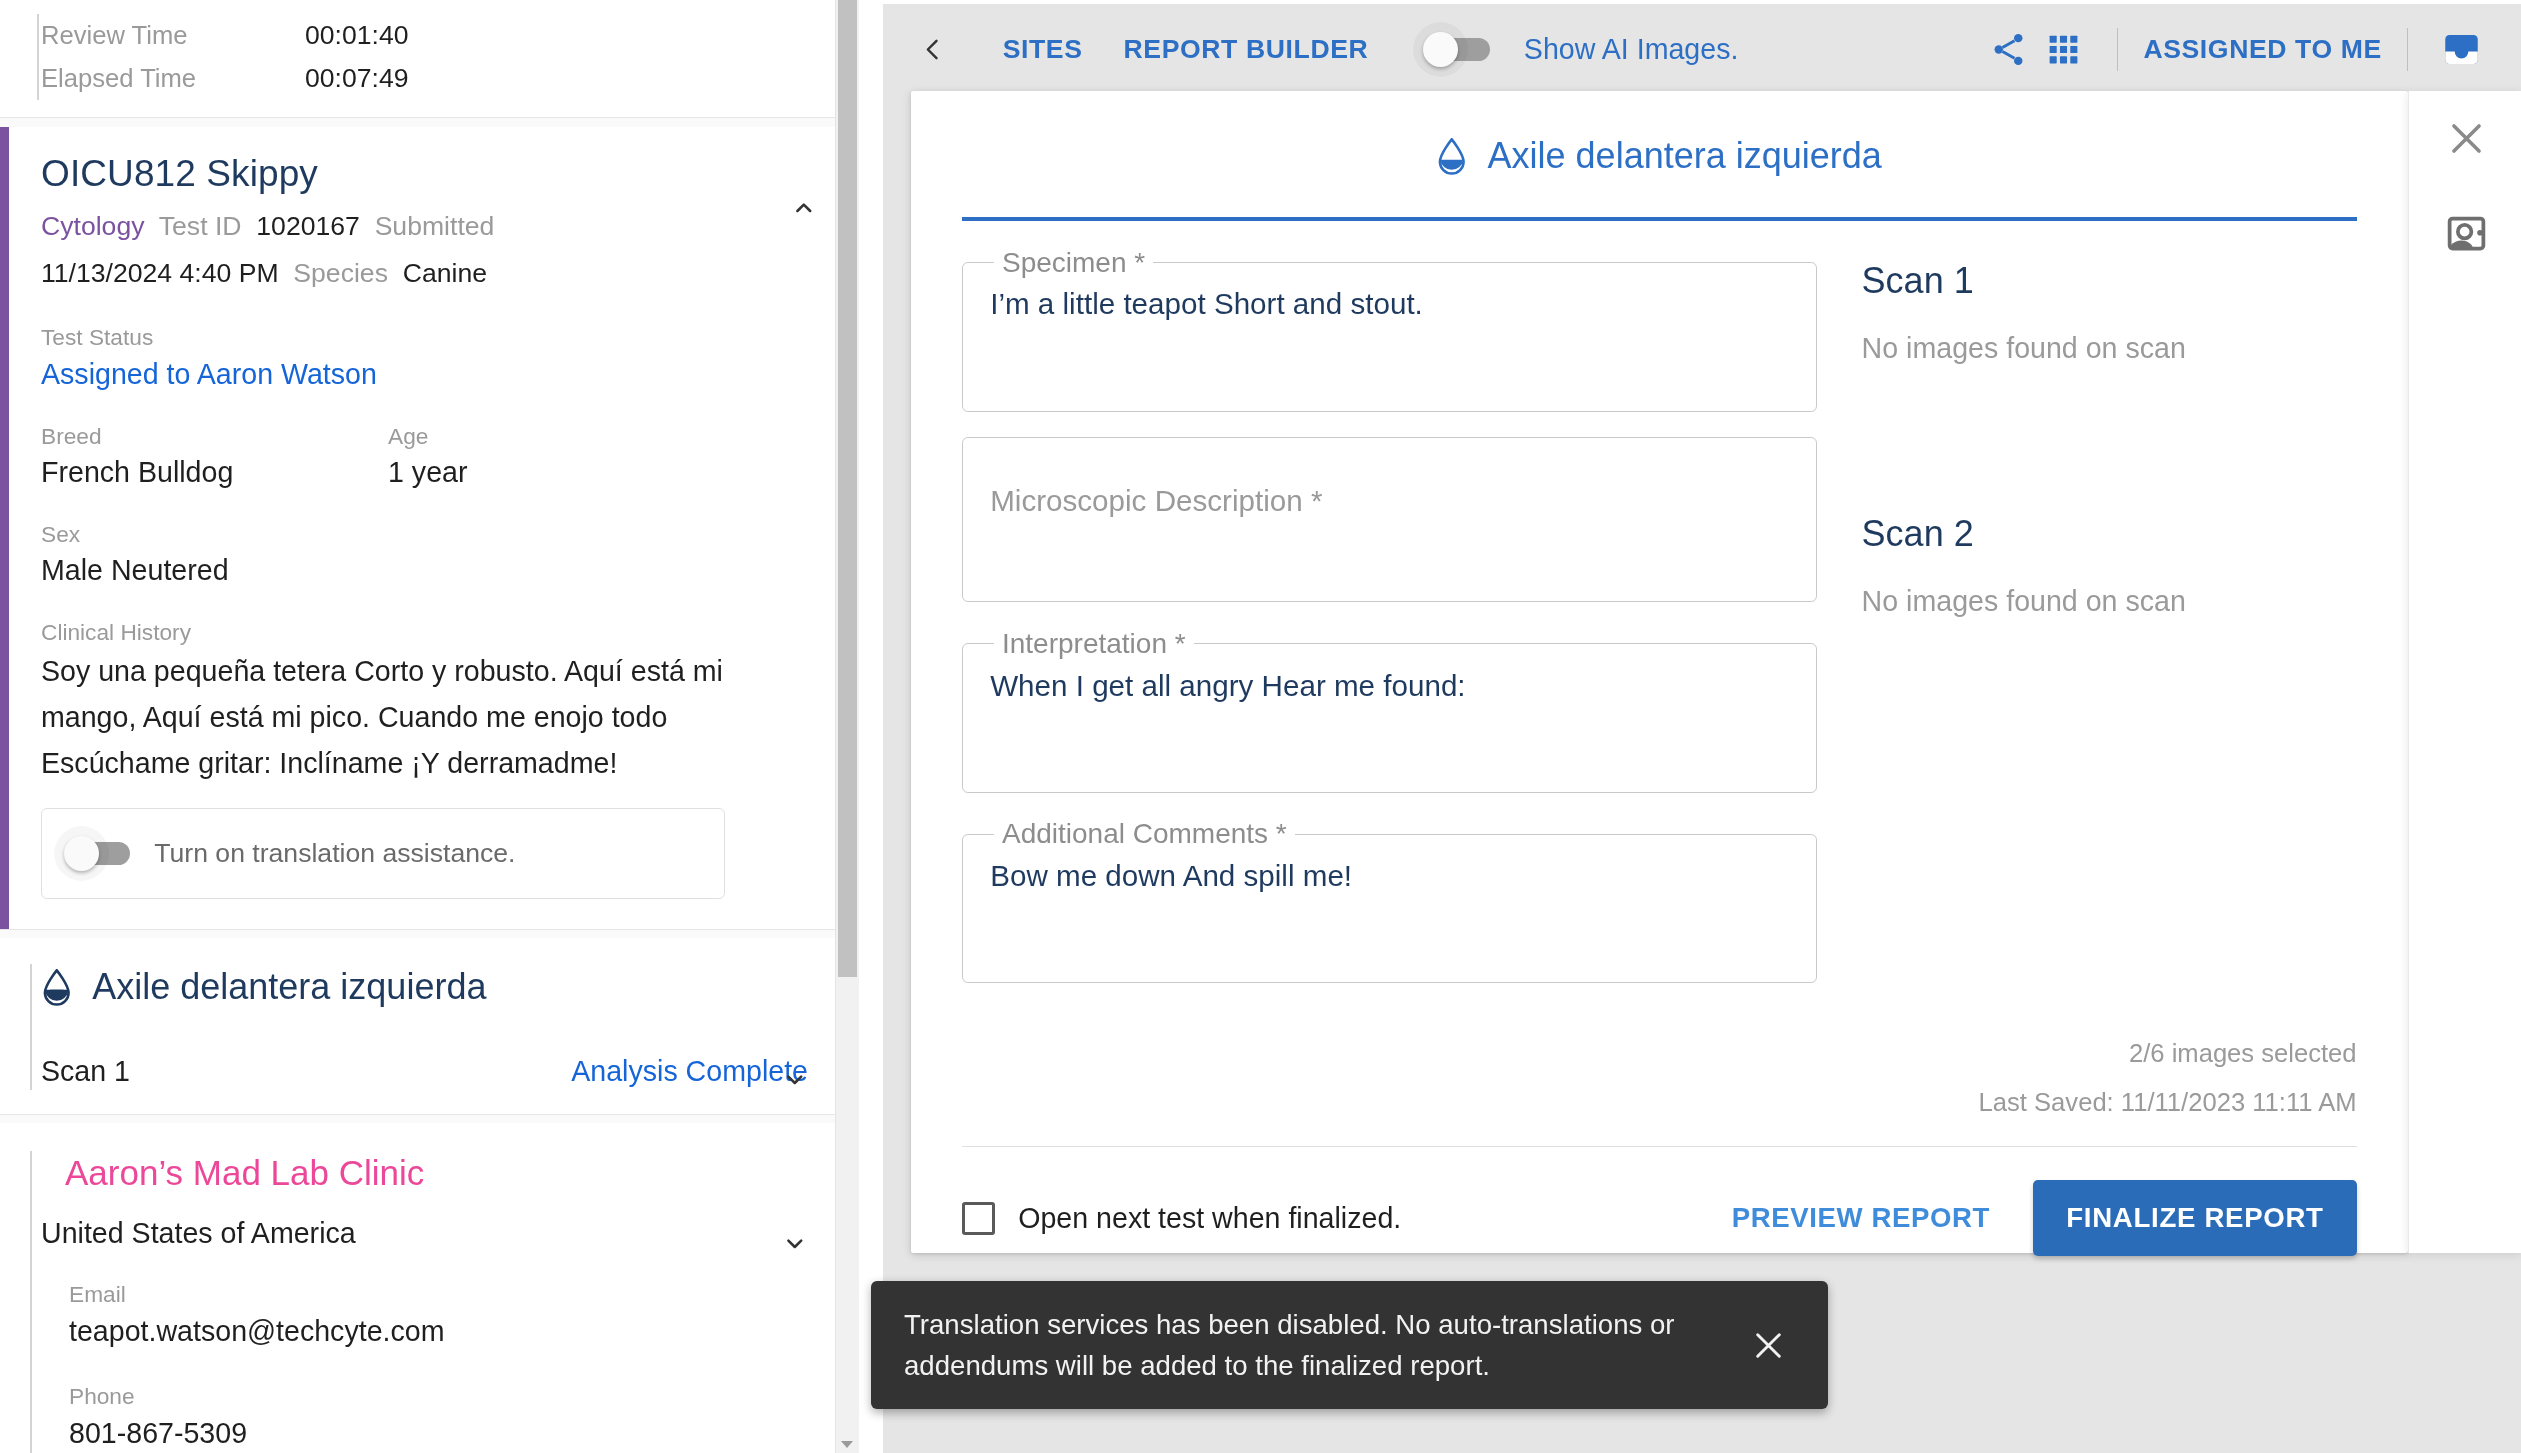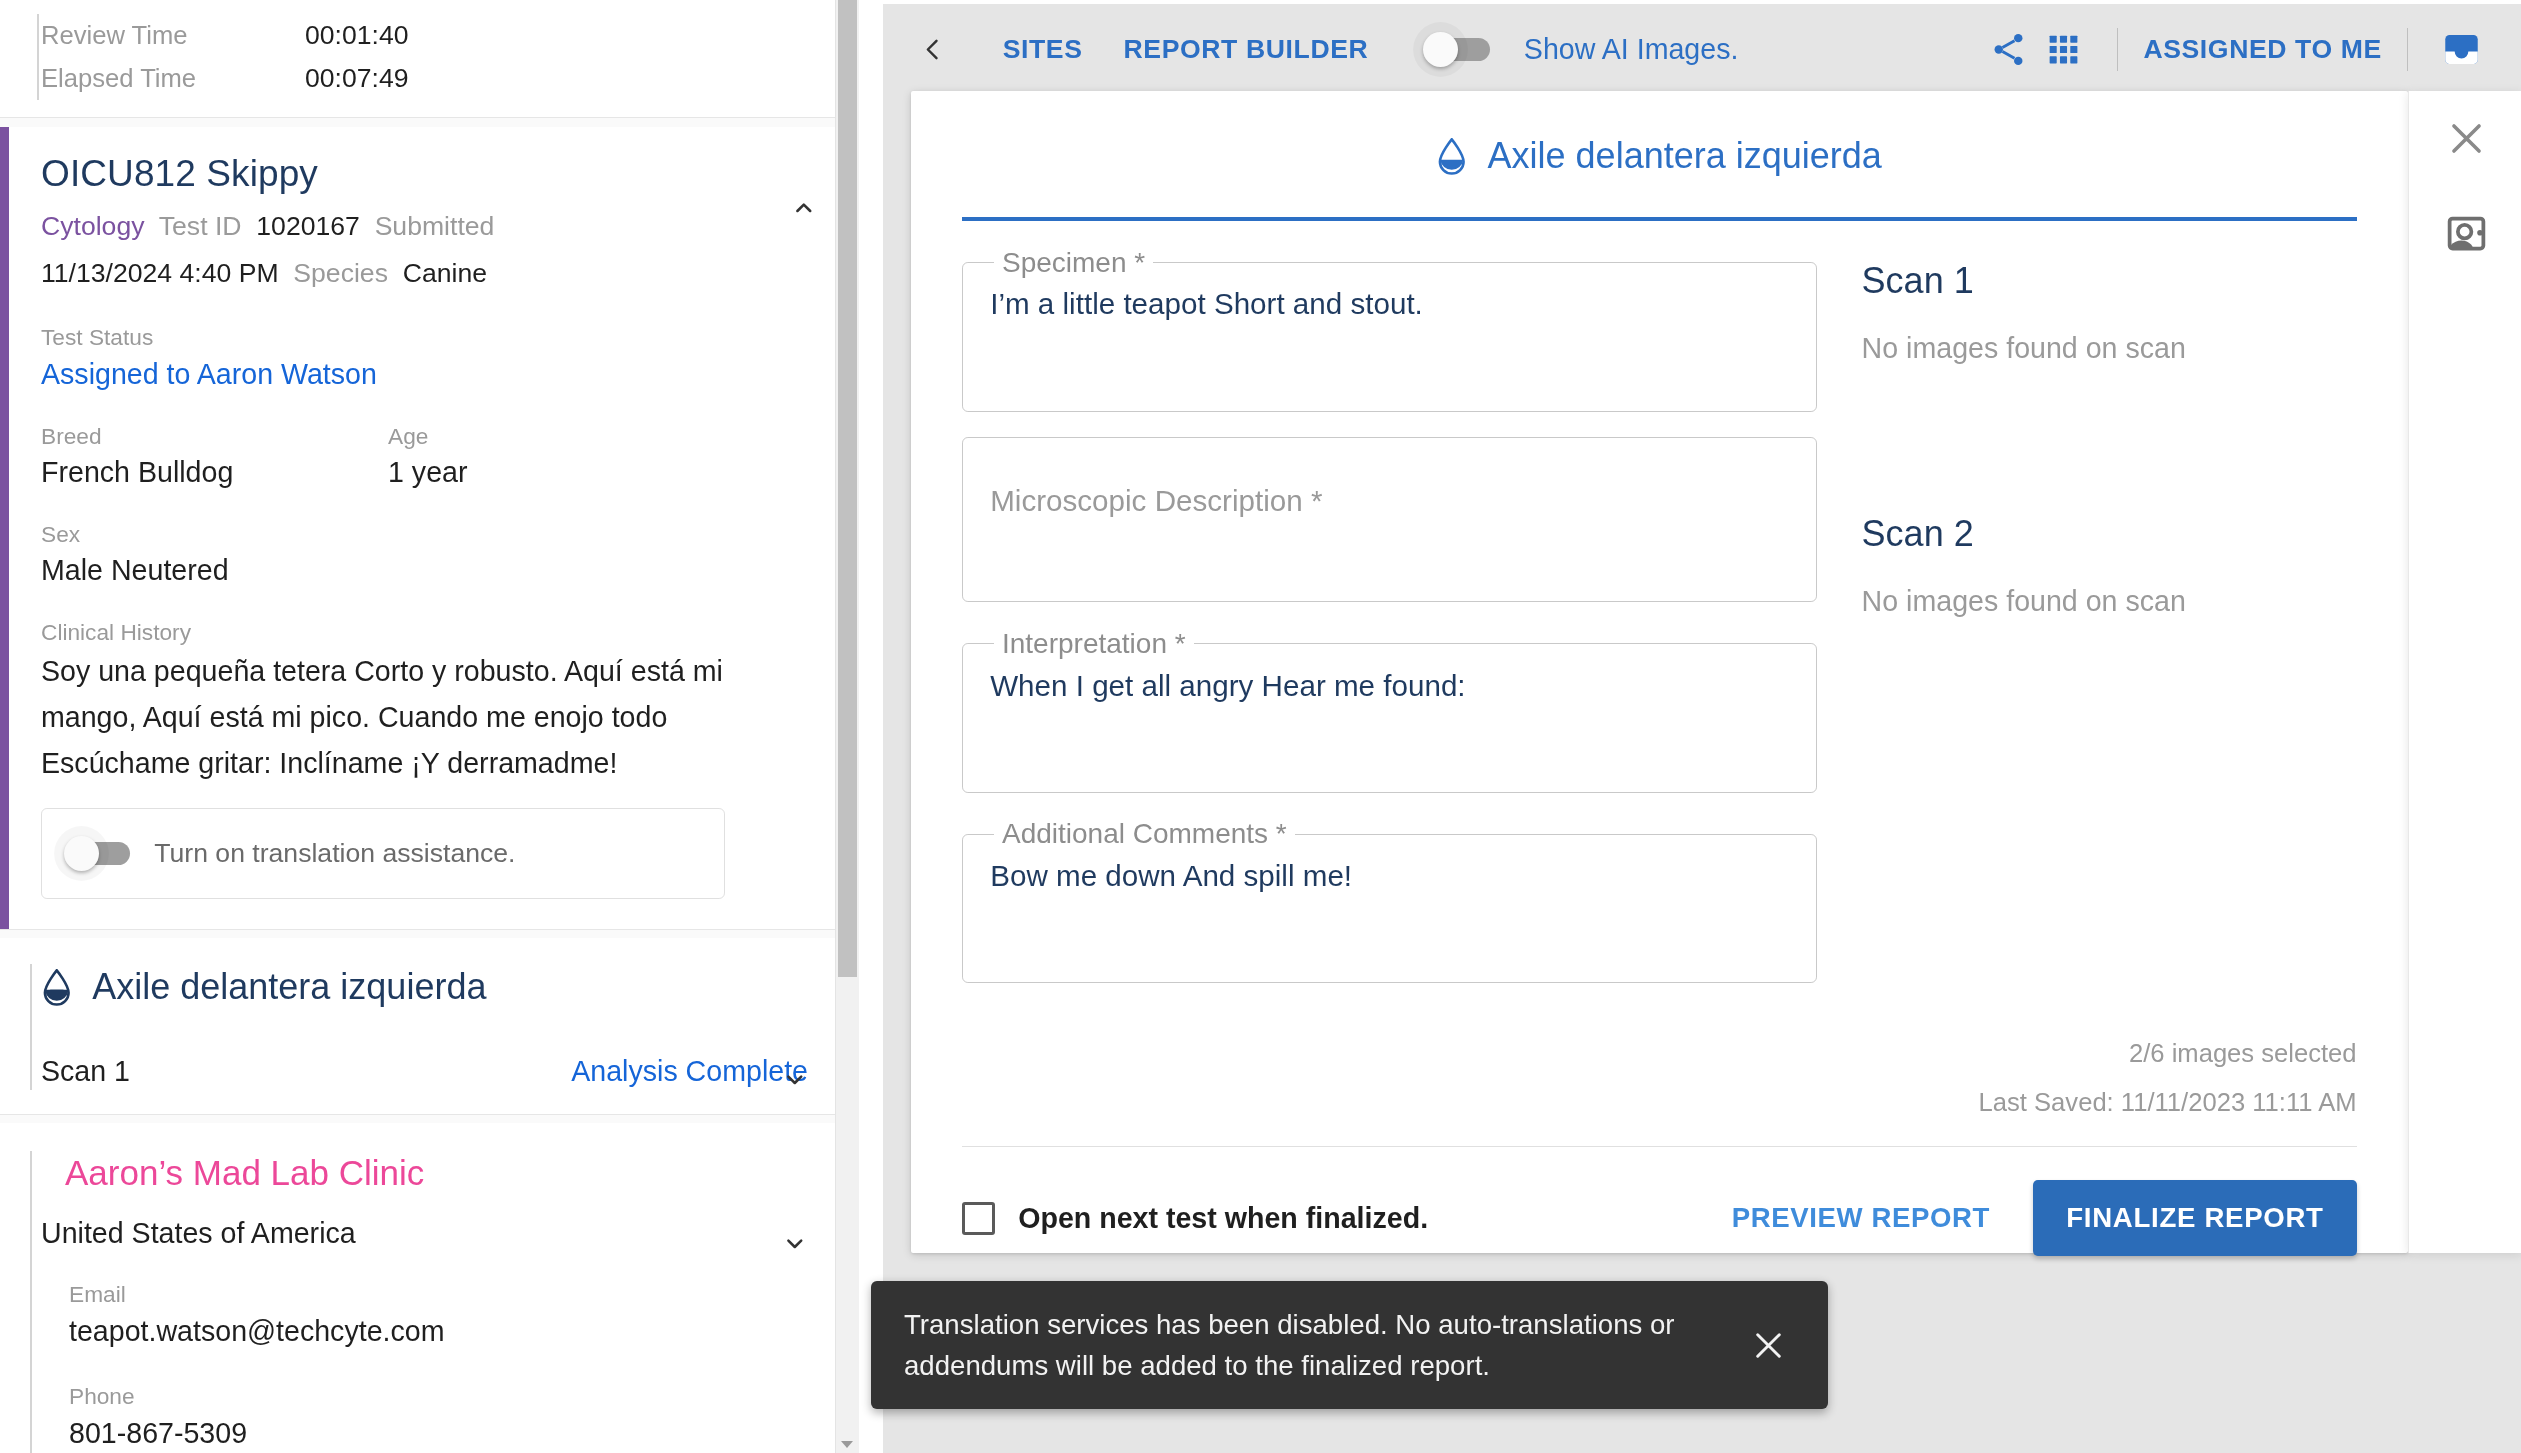--- a/index.html
+++ b/index.html
@@ -192,21 +192,21 @@
   .rp-meta div { color:#9a9a9a; font-size:25.6px; line-height: 49px; }
   .rp-divider { margin: 19.7px 51px 0 51px; height:1px; background:#e0e0e0; }
   .rp-actions {
     display:flex; align-items:center; padding: 33px 51px 0 51px;
   }
   .cb-wrap { display:flex; align-items:center; cursor:pointer; }
   .checkbox {
     width: 33px; height: 33px; border: 3px solid #5a5a5a; border-radius: 3px;
     flex:0 0 auto; margin-right: 23.6px;
   }
-  .cb-label { color:#1f1f1f; font-size:28.6px;font-weight:bold; }
+  .cb-label { color:#1f1f1f; font-size:28.6px; }
   .btn-preview {
     margin-left:auto; color:#3f8cdb; font-size:27.6px; font-weight:600;
     letter-spacing:0.6px; padding: 15.8px 19.7px; cursor:pointer; background:none; border:none;
     font-family:"Liberation Sans", sans-serif;
   }
   .btn-finalize {
     margin-left: 23.6px; background:#2b6cb8; color:#fff; font-size:27.6px; font-weight:600;
     letter-spacing:0.7px; border:none; border-radius:4.9px; padding: 21.7px 33px;
     cursor:pointer; box-shadow: 0 3px 4.9px rgba(0,0,0,.2);
     font-family:"Liberation Sans", sans-serif;

